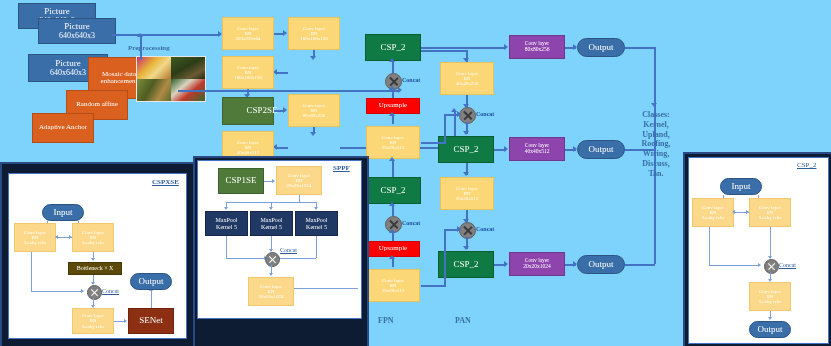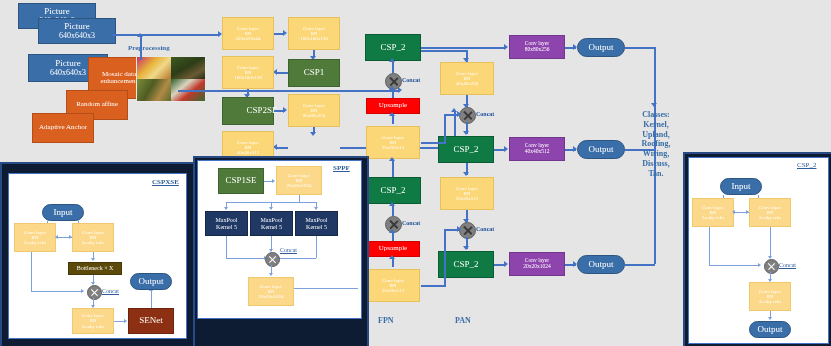--- a/index.html
+++ b/index.html
@@ -1,16 +1,16 @@
 <!DOCTYPE html>
 <html><head>
 <meta charset="utf-8">
 <style>
   html,body{margin:0;padding:0;background:#000;}
-  #stage{position:relative;width:831px;height:346px;background:#e5e5e5;
+  #stage{position:relative;width:831px;height:346px;background:#7dd3fc;
          font-family:"Liberation Serif", serif;overflow:hidden;}
   .box{position:absolute;box-sizing:border-box;display:flex;align-items:center;
        justify-content:center;text-align:center;line-height:1.02;}
   
   .blue   {background:#3a6ea8;color:#fff;border:1px solid #2c5581;}
   .orange {background:#d9601f;color:#fff;border:1px solid #b44d17;}
   .yellow {background:#fcd777;color:#fff;border:1px solid #e8c05c;}
   .green  {background:#4f7a3a;color:#fff;border:1px solid #3e6230;}
   .dgreen {background:#0f7a43;color:#fff;border:1px solid #0a5c32;}
   .purple {background:#8e44ad;color:#fff;border:1px solid #73368d;}
@@ -110,23 +110,20 @@
   <div class="ar ar-r" style="left:283px;top:30px;"></div>
 
   <div class="box yellow t5" style="left:288px;top:17px;width:52px;height:33px;flex-direction:column;">
     <span>Conv layer</span>
     <span>BN</span>
     <span>160x160x128</span>
   </div>
   <div class="v" style="left:313px;top:50px;height:8px;"></div>
   <div class="ar ar-d" style="left:310px;top:56px;"></div>
 
-  <div class="box green t9" style="left:288px;top:59px;width:52px;height:28px;">
-    <span>CSP1</span>
-  </div>
   <div class="h" style="left:276px;top:72px;width:12px;"></div>
   <div class="ar ar-l" style="left:273px;top:69px;"></div>
 
   <div class="box yellow t5" style="left:222px;top:56px;width:52px;height:33px;flex-direction:column;">
     <span>Conv layer</span>
     <span>BN</span>
     <span>160x160x128</span>
   </div>
   <div class="v" style="left:247px;top:89px;height:7px;"></div>
   <div class="ar ar-d" style="left:244px;top:94px;"></div>

